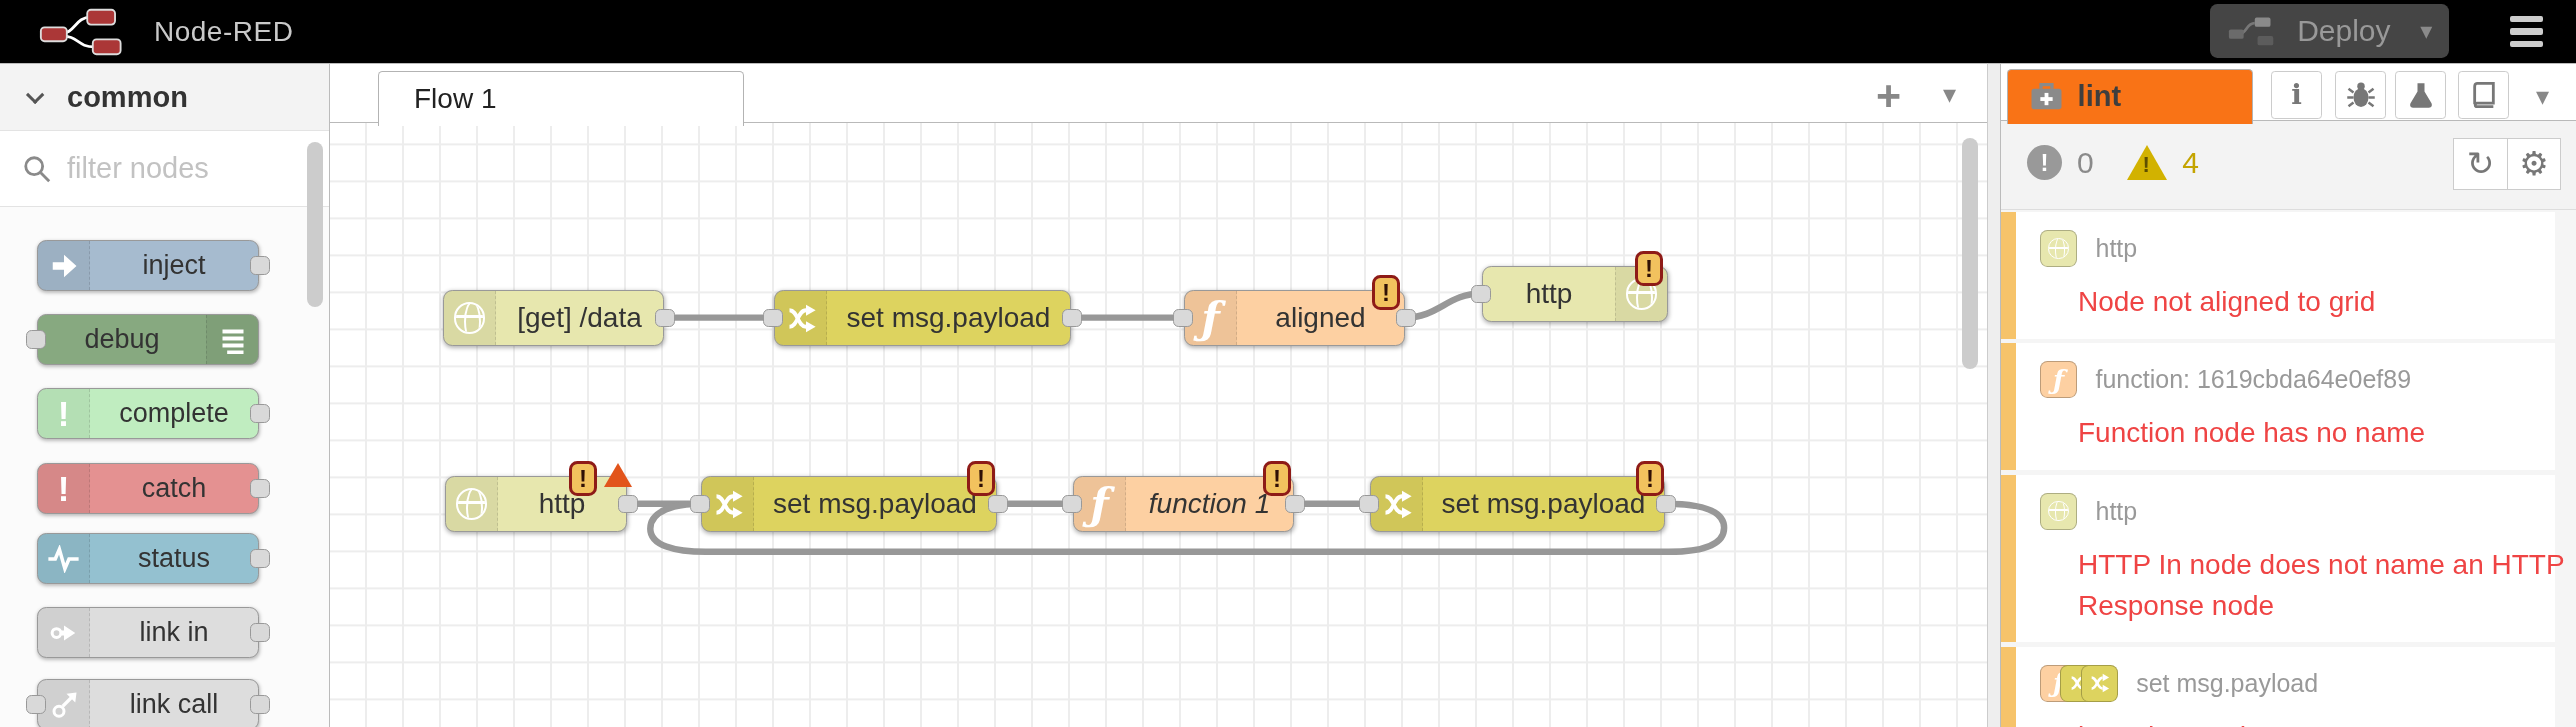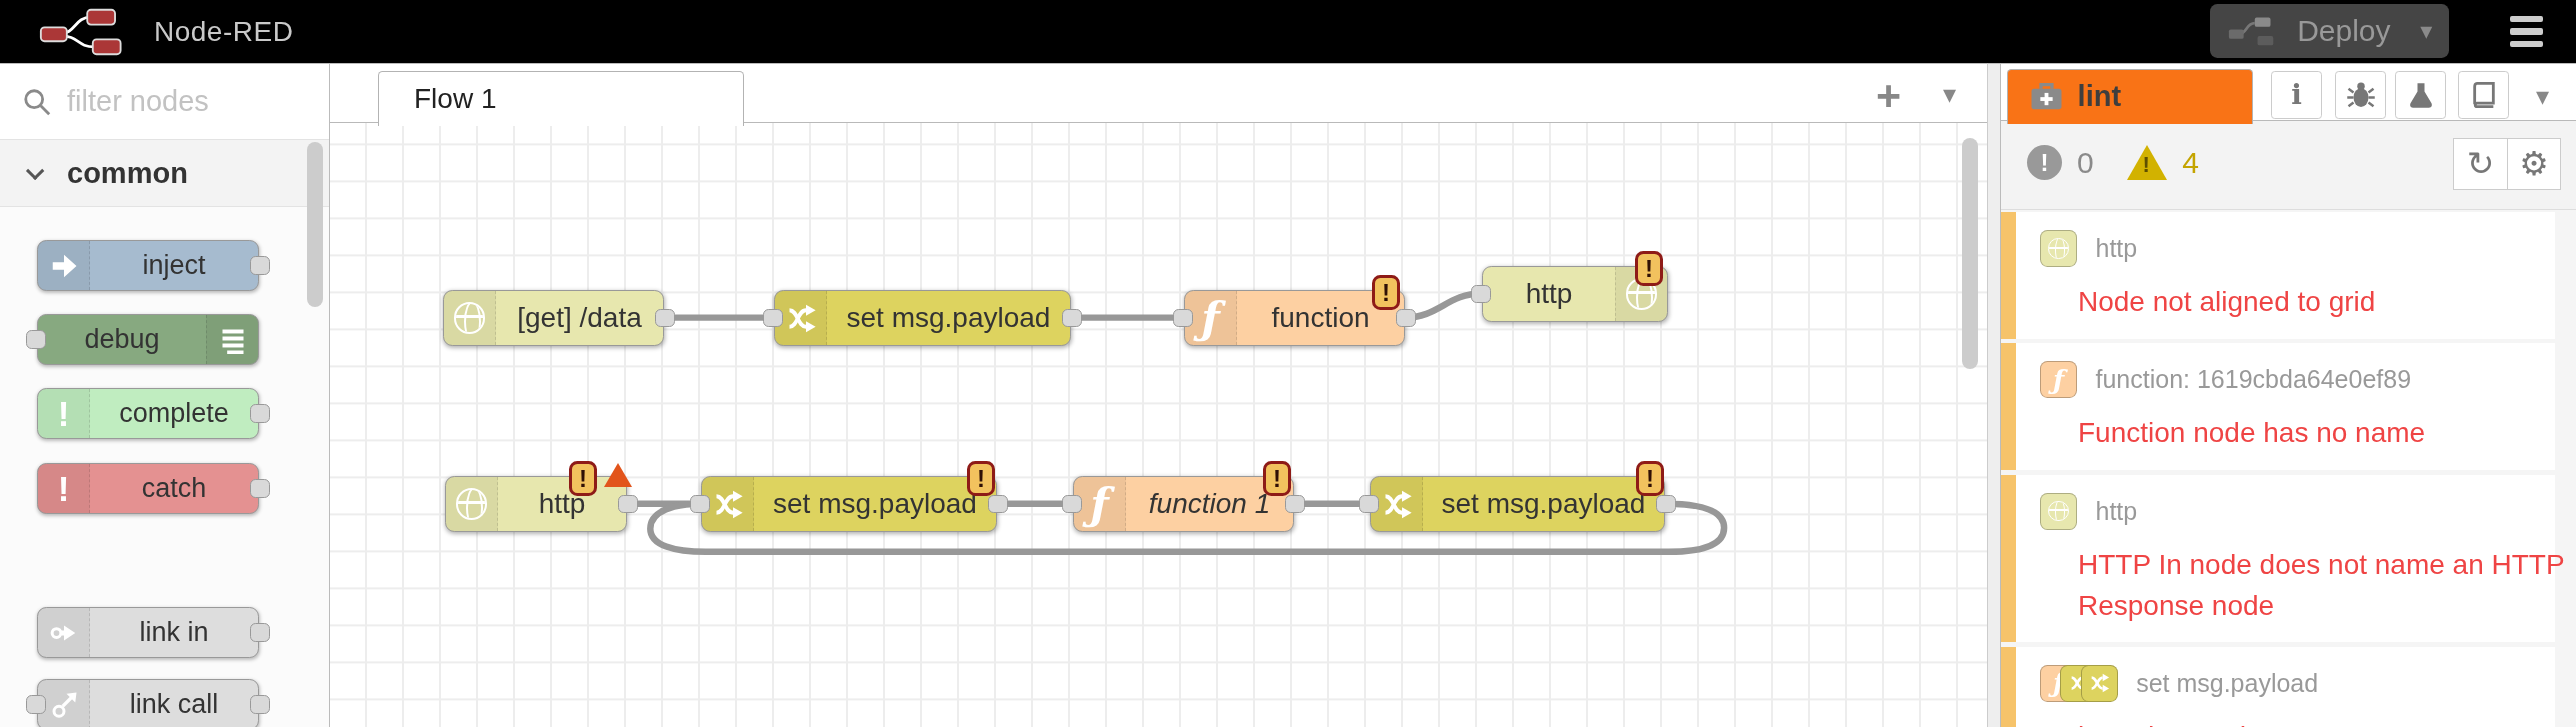--- a/index.html
+++ b/index.html
@@ -142,30 +142,30 @@
     <span id="deploy-chev">▾</span>
   </div>
   <div id="hamburger">
       <div></div>
       <div></div>
       <div></div>
     </div>
 </div>
 
 <div id="palette">
+  <div id="palette-cat">
+    <span class="chev-down"></span>
+    <span class="cat-label">common</span>
+  </div>
   <div id="palette-search">
     <svg width="30" height="30" viewBox="0 0 32 32">
       <circle cx="13" cy="13" r="9" stroke="#8a8a8a" stroke-width="3" fill="none"></circle>
       <line x1="20" y1="20" x2="29" y2="29" stroke="#8a8a8a" stroke-width="3"></line>
     </svg>
     <input placeholder="filter nodes" style="">
-  </div>
-  <div id="palette-cat">
-    <span class="chev-down"></span>
-    <span class="cat-label">common</span>
   </div>
   <div id="palette-body">
     <div class="pal-node c-inject" style="top:33px">
       <div class="icon-zone left">
         <svg width="30" height="30" viewBox="0 0 24 24">
             <polygon points="3,9 12,9 12,3 22,12 12,21 12,15 3,15" fill="#fff"></polygon>
           </svg>
       </div>
       <span class="plabel" style="left:52px;right:0">inject</span>
       <span class="port out"></span>
@@ -187,20 +187,29 @@
           <span class="wicon" style="font-size:35px">!</span>
         </div>
       <span class="plabel" style="left:52px;right:0">complete</span>
       <span class="port out"></span>
     </div>
     <div class="pal-node c-catch" style="top:256px">
       <div class="icon-zone left">
           <span class="wicon" style="font-size:35px">!</span>
         </div>
       <span class="plabel" style="left:52px;right:0">catch</span>
+      <span class="port out"></span>
+    </div>
+    <div class="pal-node c-status" style="top:326px">
+      <div class="icon-zone left">
+        <svg width="33" height="28" viewBox="0 0 24 20">
+            <polyline points="1,10 6,10 9,3 13,17 16,10 23,10" stroke="#fff" stroke-width="2.6" fill="none"></polyline>
+          </svg>
+      </div>
+      <span class="plabel" style="left:52px;right:0">status</span>
       <span class="port out"></span>
     </div>
     <div class="pal-node c-link" style="top:400px">
       <div class="icon-zone left">
         <svg width="30" height="30" viewBox="0 0 24 24">
             <circle cx="6" cy="12" r="3.5" stroke="#fff" stroke-width="2.4" fill="none"></circle>
           <polygon points="12,6 21,12 12,18 12,14 10,14 10,10 12,10" fill="#fff"></polygon>
           </svg>
       </div>
       <span class="plabel" style="left:52px;right:0">link in</span>
@@ -260,21 +269,21 @@
         </svg>
       </div>
       <span class="flabel" style="left:52px;right:0">set msg.payload</span>
       <span class="port in"></span>
       <span class="port out"></span>
     </div>
     <div class="fnode c-function" style="left:854px;top:167px;width:221px">
       <div class="icon-zone left">
           <span class="fx">ƒ</span>
         </div>
-      <span class="flabel" style="left:52px;right:0">function</span>
+      <span class="flabel" style="left:52px;right:0">aligned</span>
       <span class="port in"></span>
       <span class="port out"></span>
     </div>
     <div class="badge" style="left:1042px;top:152px">!</div>
     <div class="fnode c-http" style="left:1152px;top:143px;width:186px">
       <div class="icon-zone right">
           <div class="globe"></div>
         </div>
       <span class="flabel" style="left:0;right:52px">http</span>
       <span class="port in"></span>

